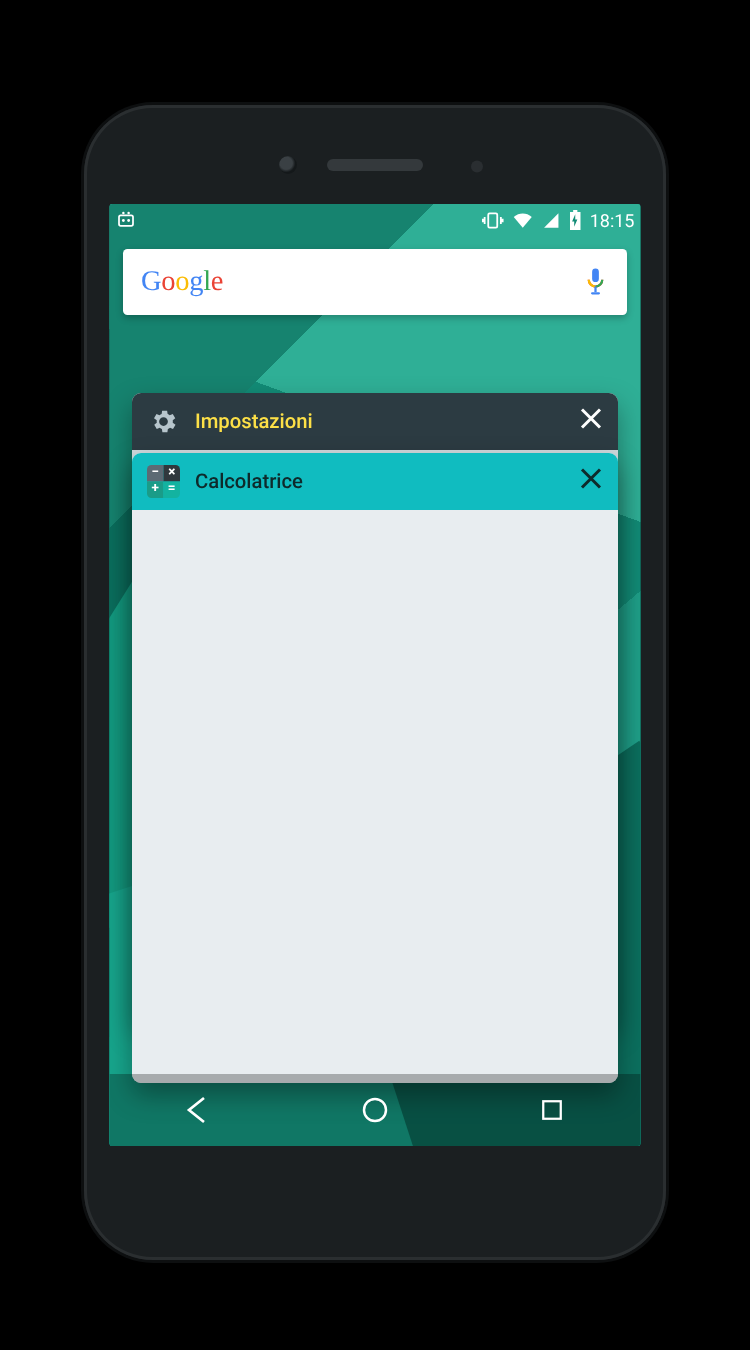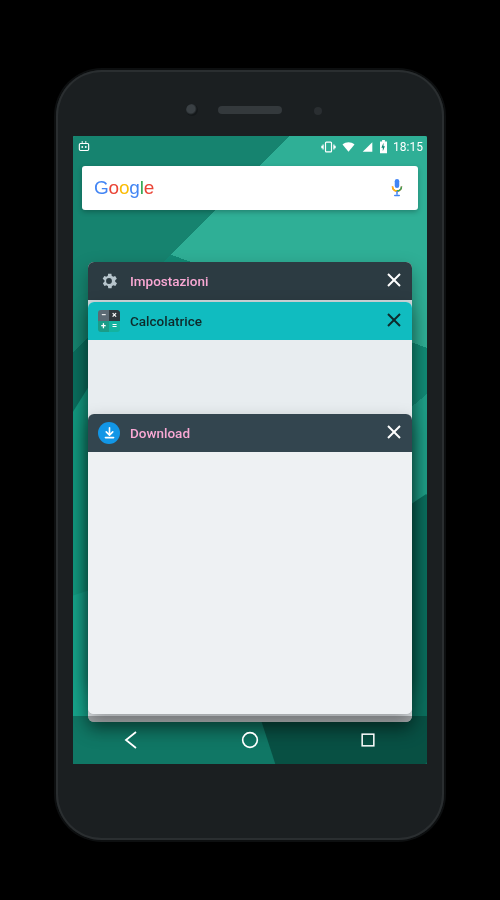--- a/index.html
+++ b/index.html
@@ -54,35 +54,35 @@
   }
   .status .left,.status .right{display:flex;align-items:center;gap:5px;}
   .status svg{display:block;}
 
   
   .search{
     position:absolute;left:9px;right:9px;top:30px;height:44px;
     background:#fff;border-radius:3px;box-shadow:0 2px 5px rgba(0,0,0,.25);
     display:flex;align-items:center;padding:0 12px;gap:8px;
   }
-  .g-logo{font-family:Liberation Sans, sans-serif;font-weight:500;font-size:19px;letter-spacing:-.2px;}
+  .g-logo{font-family:Liberation Serif, serif;font-weight:500;font-size:19px;letter-spacing:-.2px;}
   .g-logo .b{color:#4285F4}.g-logo .r{color:#EA4335}.g-logo .y{color:#FBBC05}.g-logo .g{color:#34A853}
   .search .spacer{flex:1;}
   .mic svg{display:block;}
 
   
   .recents{position:absolute;left:15px;right:15px;top:126px;bottom:56px;}
   .card{
     position:absolute;left:0;right:0;border-radius:6px;overflow:hidden;
     box-shadow:0 8px 18px rgba(0,0,0,.35);
     background:#eceff1;
   }
   .card .hdr{
     height:38px;display:flex;align-items:center;gap:10px;padding:0 10px;
-    color:#f9a8d4;font-size:13.5px;font-weight:500;
+    color:#fde047;font-size:13.5px;font-weight:500;
   }
   .card .hdr .title{flex:1;white-space:nowrap;overflow:hidden;text-overflow:ellipsis;}
   .card .close{cursor:pointer;}
 
   .card.c1{top:0;height:420px;}
   .card.c1 .hdr{background:#2c3b42;}
   .card.c1 .body{background:#cfd8dc;}
 
   .card.c2{top:40px;height:420px;}
   .card.c2 .hdr{background:#10bcc0;color:#0e2a2b;}
@@ -216,38 +216,20 @@
             <span class="close">
               <svg width="16" height="16" viewBox="0 0 16 16">
                   <line x1="2" y1="2" x2="14" y2="14" stroke="#0e2a2b" stroke-width="2"></line>
                   <line x1="14" y1="2" x2="2" y2="14" stroke="#0e2a2b" stroke-width="2"></line>
                 </svg>
             </span>
           </div>
           <div class="body"></div>
         </div>
 
-        <div class="card c3">
-          <div class="hdr">
-            <span class="dl-ico">
-              <svg width="13" height="13" viewBox="0 0 16 16" fill="#fff">
-                  <path d="M8 1v7M4 6l4 4 4-4" stroke="#fff" stroke-width="2" fill="none" stroke-linecap="round" stroke-linejoin="round"></path>
-                  <rect x="2" y="12" width="12" height="2" rx="1"></rect>
-                </svg>
-            </span>
-            <span class="title">Download</span>
-            <span class="close">
-              <svg width="16" height="16" viewBox="0 0 16 16">
-                  <line x1="2" y1="2" x2="14" y2="14" stroke="#fff" stroke-width="2"></line>
-                  <line x1="14" y1="2" x2="2" y2="14" stroke="#fff" stroke-width="2"></line>
-                </svg>
-            </span>
-          </div>
-          <div class="body"></div>
-        </div>
 
       </div>
 
       <div class="nav">
         <div class="btn">
           <svg width="24" height="24" viewBox="0 0 24 24" fill="none" stroke="#fff" stroke-width="1.8">
               <path d="M16 4L6 12l10 8"></path>
             </svg>
         </div>
         <div class="btn">

